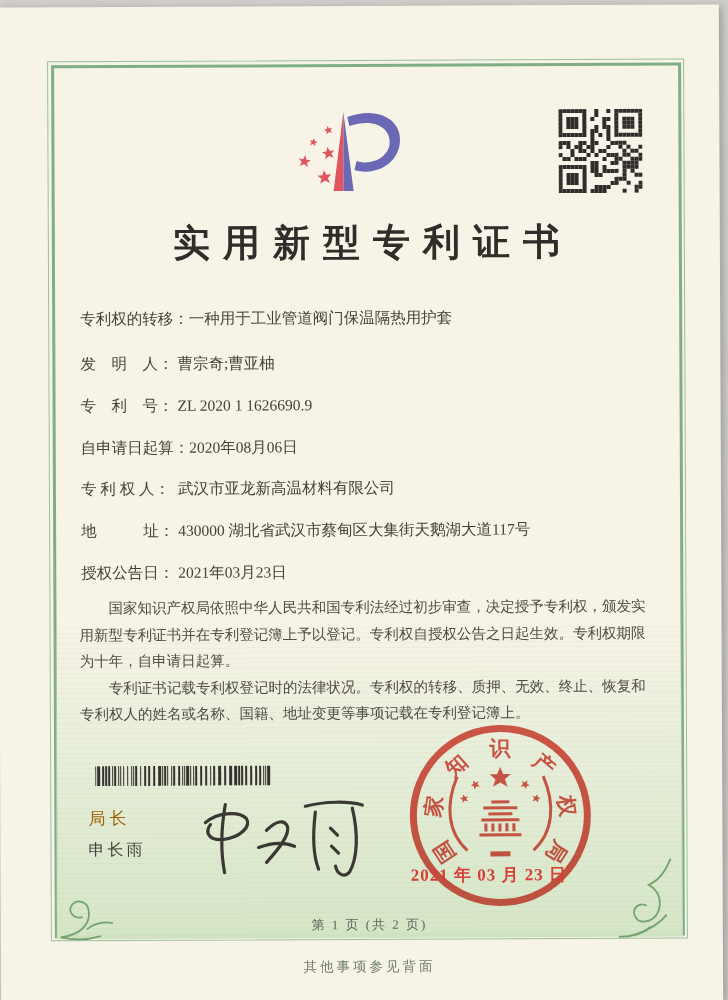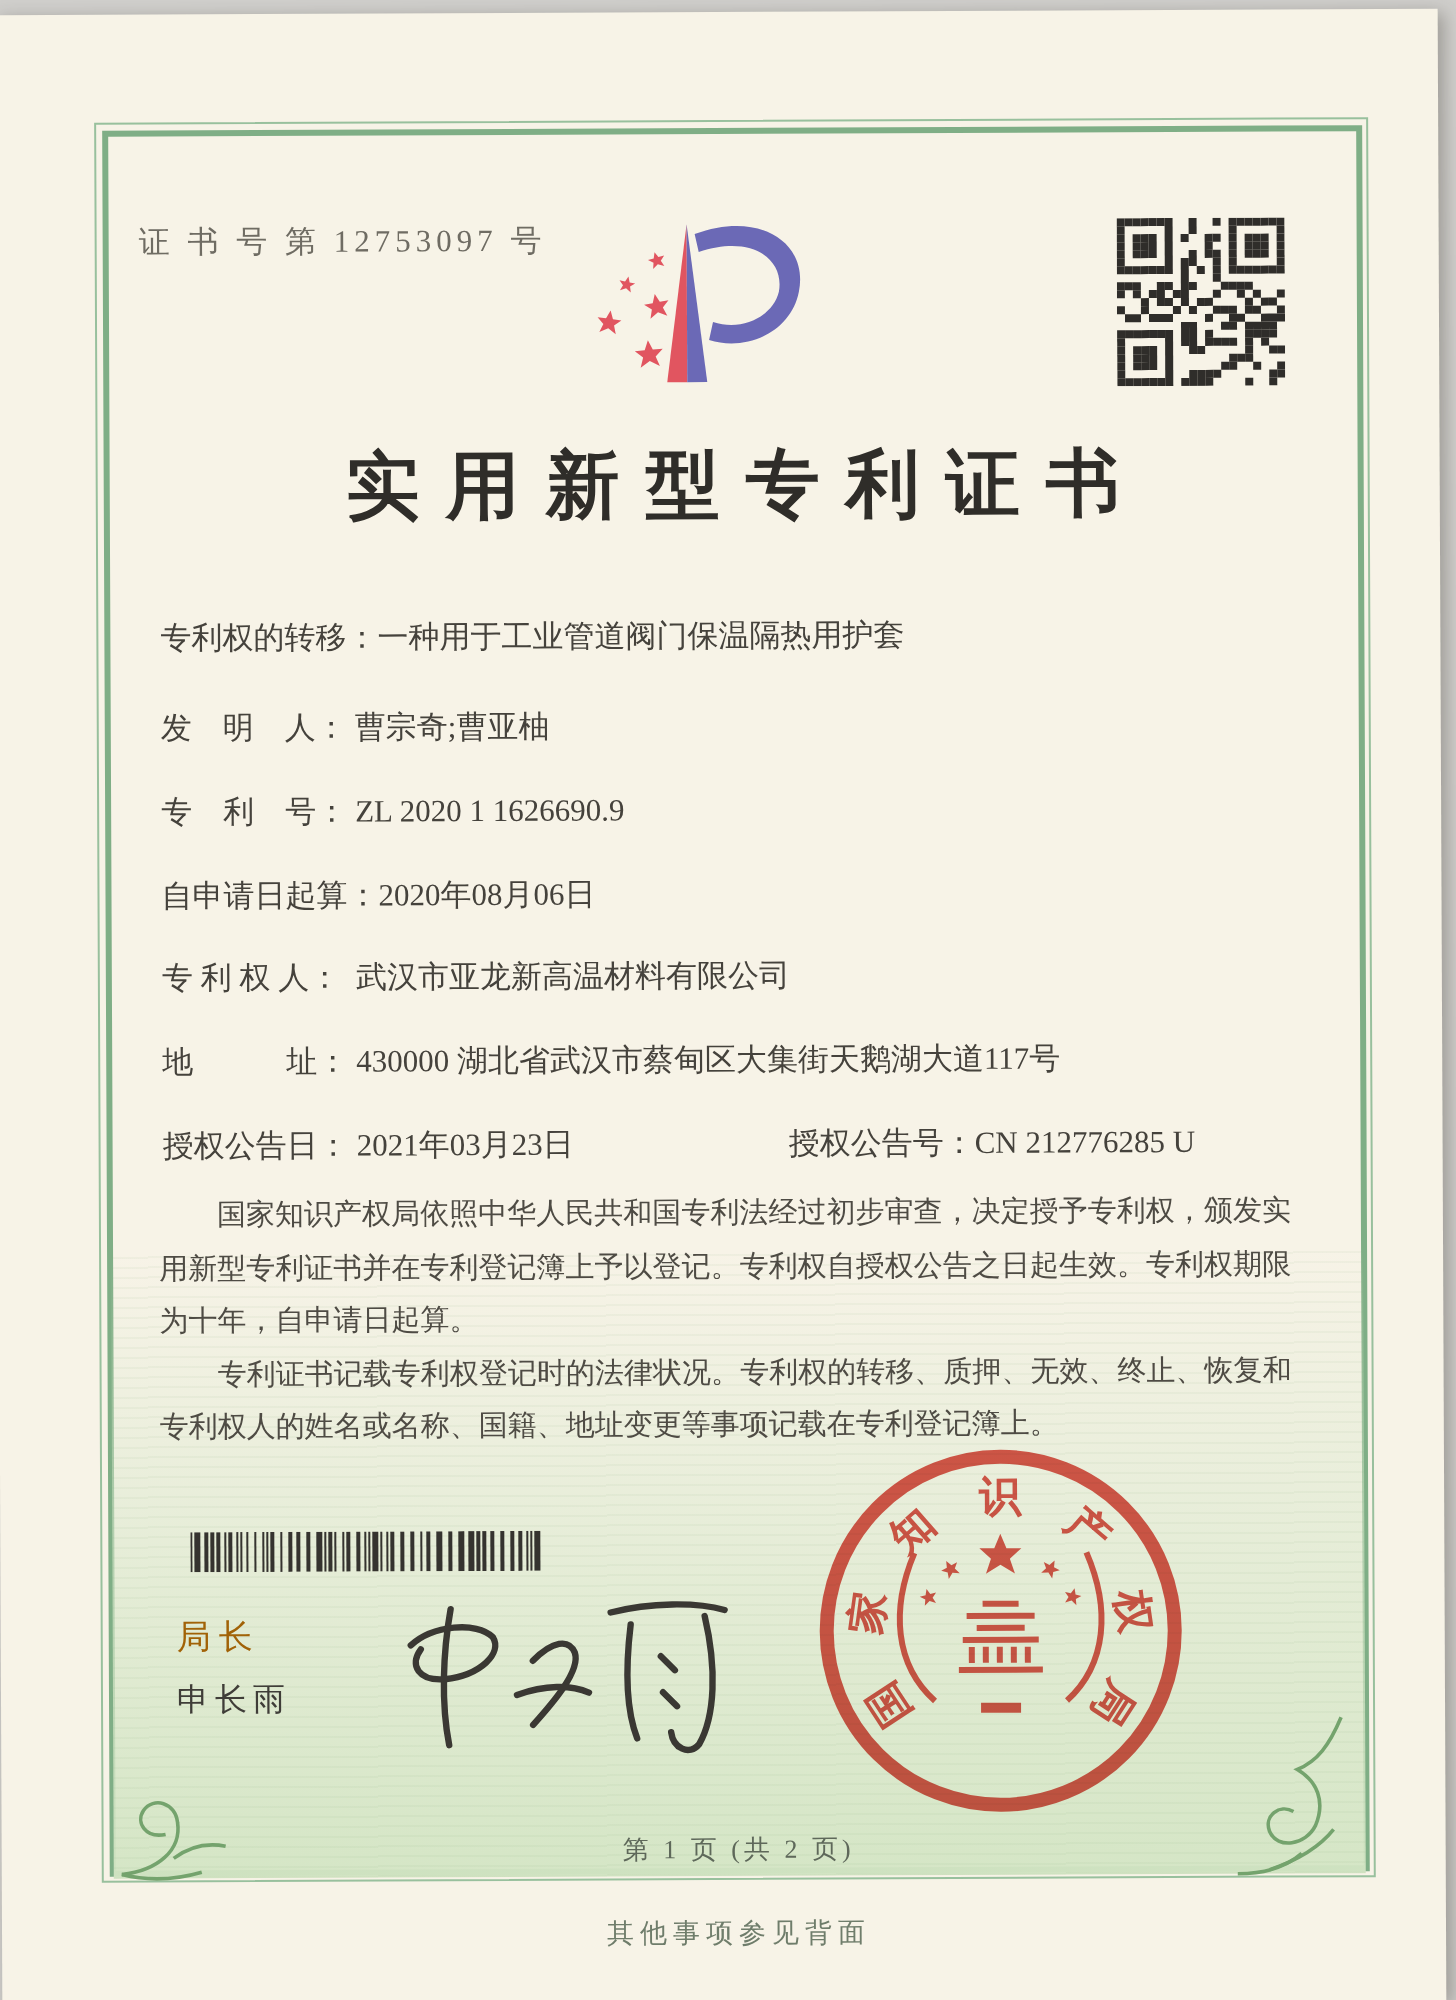--- a/index.html
+++ b/index.html
@@ -54,21 +54,20 @@
 <body>
 
 <div class="paper">
 
   <div class="frame">
     <div class="frame-inner"></div>
   </div>
 
   <div class="green-panel"></div>
 
-  <div class="cert-no">证 书 号 第 12753097 号</div>
 
   <svg class="logo" width="124" height="104" viewBox="293 104 124 104">
     <defs>
       <path id="star" d="M0,-10 L2.9,-3.1 10,-3.1 4.5,1.9 6.9,9 0,4.8 -6.9,9 -4.5,1.9 -10,-3.1 -2.9,-3.1 Z"></path>
     </defs>
     <polygon points="346,112 336,191 346,191" fill="#e15560"></polygon>
     <polygon points="346,112 346,191 356,191" fill="#6b69b6"></polygon>
     <path d="M350,117 C383,105 407,122 402,146 C398,166 376,176 357,170 L359,161 C374,166 389,158 392,146 C395,130 379,117 352,126 Z" fill="#6b69b6"></path>
     <use href="#star" transform="translate(331,130) scale(0.42) rotate(-15)" fill="#e15560"></use>
     <use href="#star" transform="translate(316,142) scale(0.40) rotate(12)" fill="#e15560"></use>
@@ -310,23 +309,20 @@
     <span class="lbl">自申请日起算：</span><span class="val">2020年08月06日</span>
   </div>
   <div class="row" style="top:472px">
     <span class="lbl">专 利 权 人：</span><span class="val">武汉市亚龙新高温材料有限公司</span>
   </div>
   <div class="row" style="top:514px">
     <span class="lbl">地　　　址：</span><span class="val">430000 湖北省武汉市蔡甸区大集街天鹅湖大道117号</span>
   </div>
   <div class="row" style="top:556px">
     <span class="lbl">授权公告日：</span><span class="val">2021年03月23日</span>
-    <span class="pair2">
-      <span class="lbl2">授权公告号：</span><span class="val">CN 212776285 U</span>
-    </span>
   </div>
 
   <div class="paras">
     <p>国家知识产权局依照中华人民共和国专利法经过初步审查，决定授予专利权，颁发实用新型专利证书并在专利登记簿上予以登记。专利权自授权公告之日起生效。专利权期限为十年，自申请日起算。</p>
     <p>专利证书记载专利权登记时的法律状况。专利权的转移、质押、无效、终止、恢复和专利权人的姓名或名称、国籍、地址变更等事项记载在专利登记簿上。</p>
   </div>
 
   <div class="barcode"><svg width="177" height="20">
         <rect x="0" y="0" width="1" height="20" fill="#35332f"></rect>
         <rect x="2" y="0" width="3" height="20" fill="#35332f"></rect>
@@ -421,20 +417,21 @@
     </svg>
     <span class="seal-ch" style="--a:-123deg">国</span>
     <span class="seal-ch" style="--a:-82deg">家</span>
     <span class="seal-ch" style="--a:-41deg">知</span>
     <span class="seal-ch" style="--a:0deg">识</span>
     <span class="seal-ch" style="--a:41deg">产</span>
     <span class="seal-ch" style="--a:82deg">权</span>
     <span class="seal-ch" style="--a:123deg">局</span>
   </div>
 
+  <div class="seal-date">2021 年 03 月 23 日</div>
 
   <div class="page-info">第 1 页 (共 2 页)</div>
 
   <svg class="flourish fl-left" width="64" height="46" viewBox="0 0 64 46">
     <g fill="none" stroke="#74a36d" stroke-width="1.8">
       <path d="M4,42 C22,40 34,30 32,16 C31,6 20,3 15,10 C11,16 16,24 26,22"></path>
       <path d="M4,42 C16,45 30,45 44,41"></path>
       <path d="M30,34 C38,28 46,26 56,28"></path>
     </g>
   </svg>

